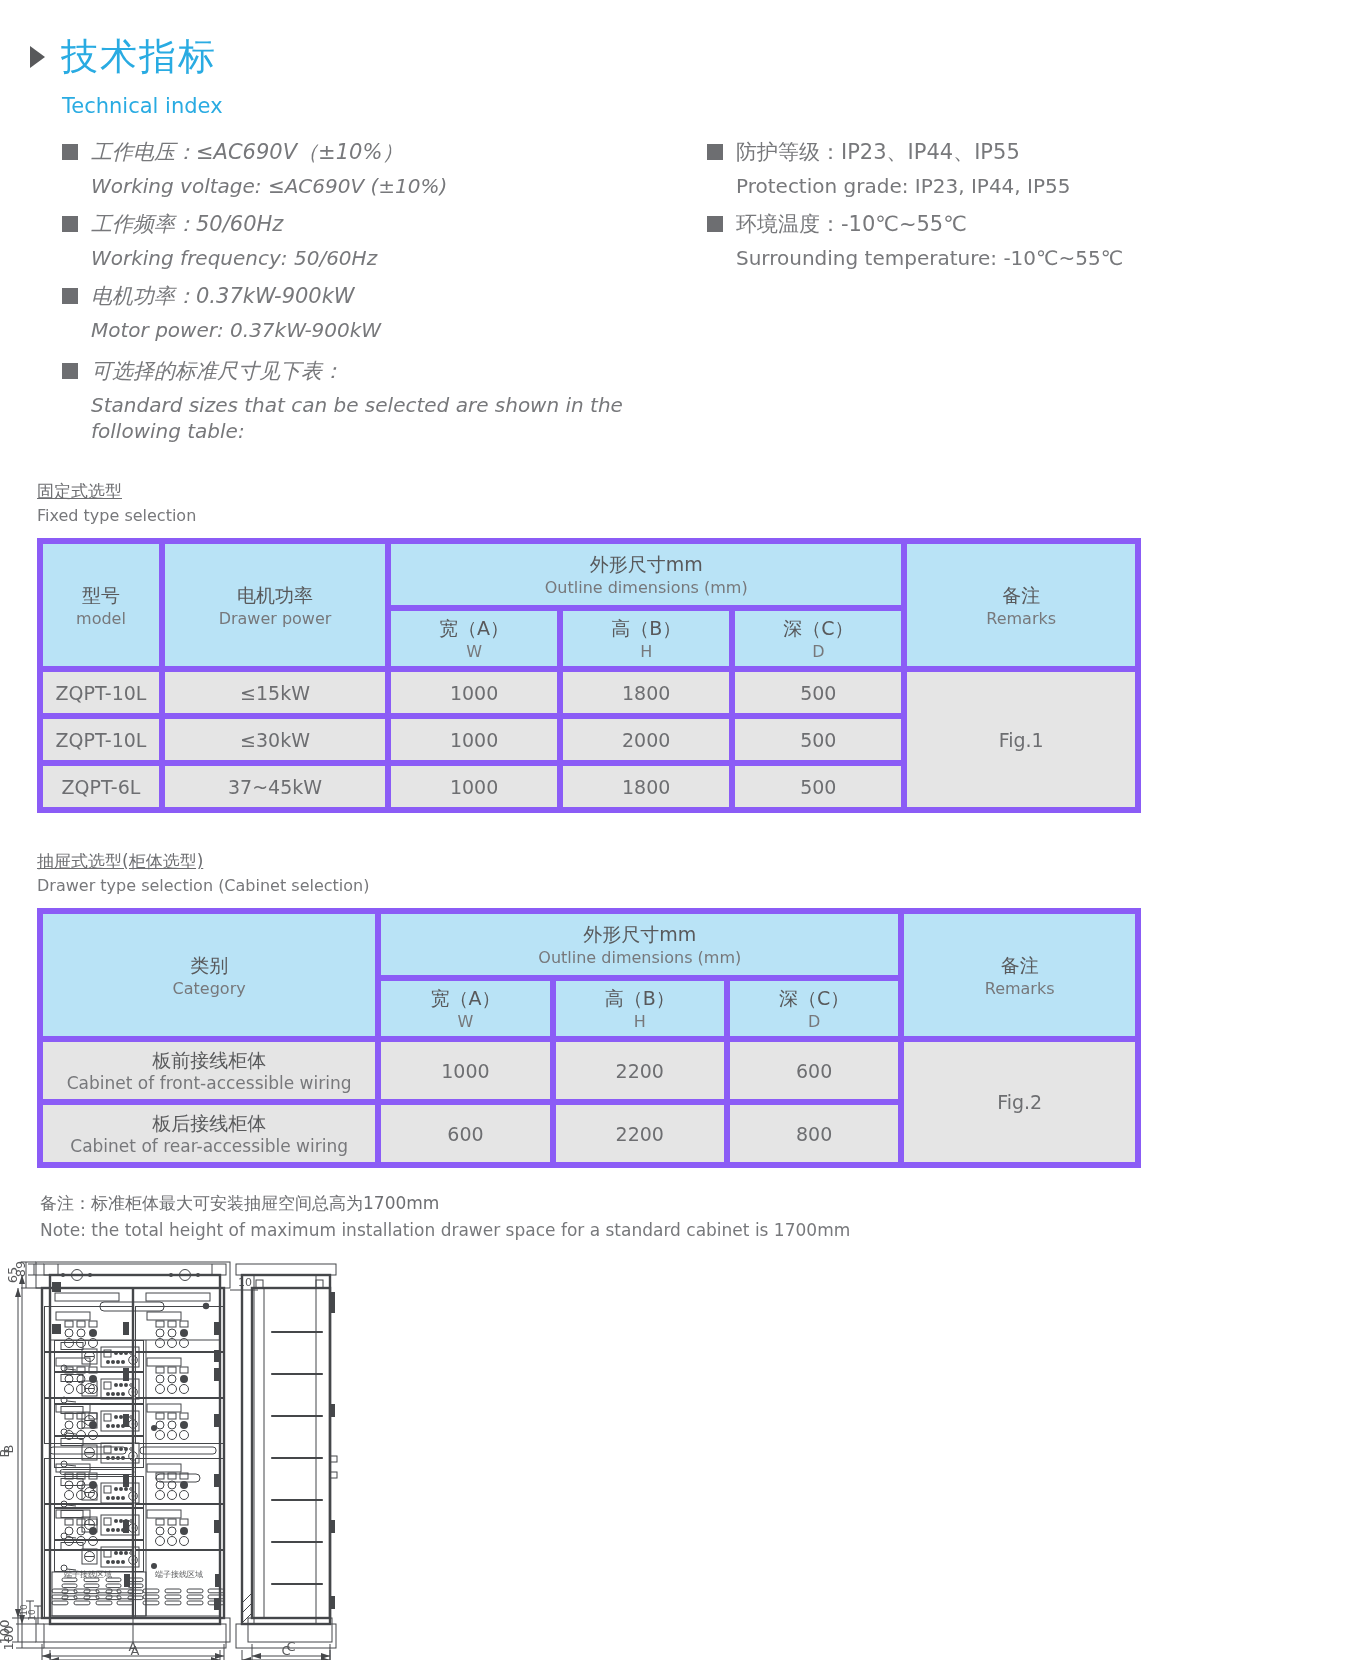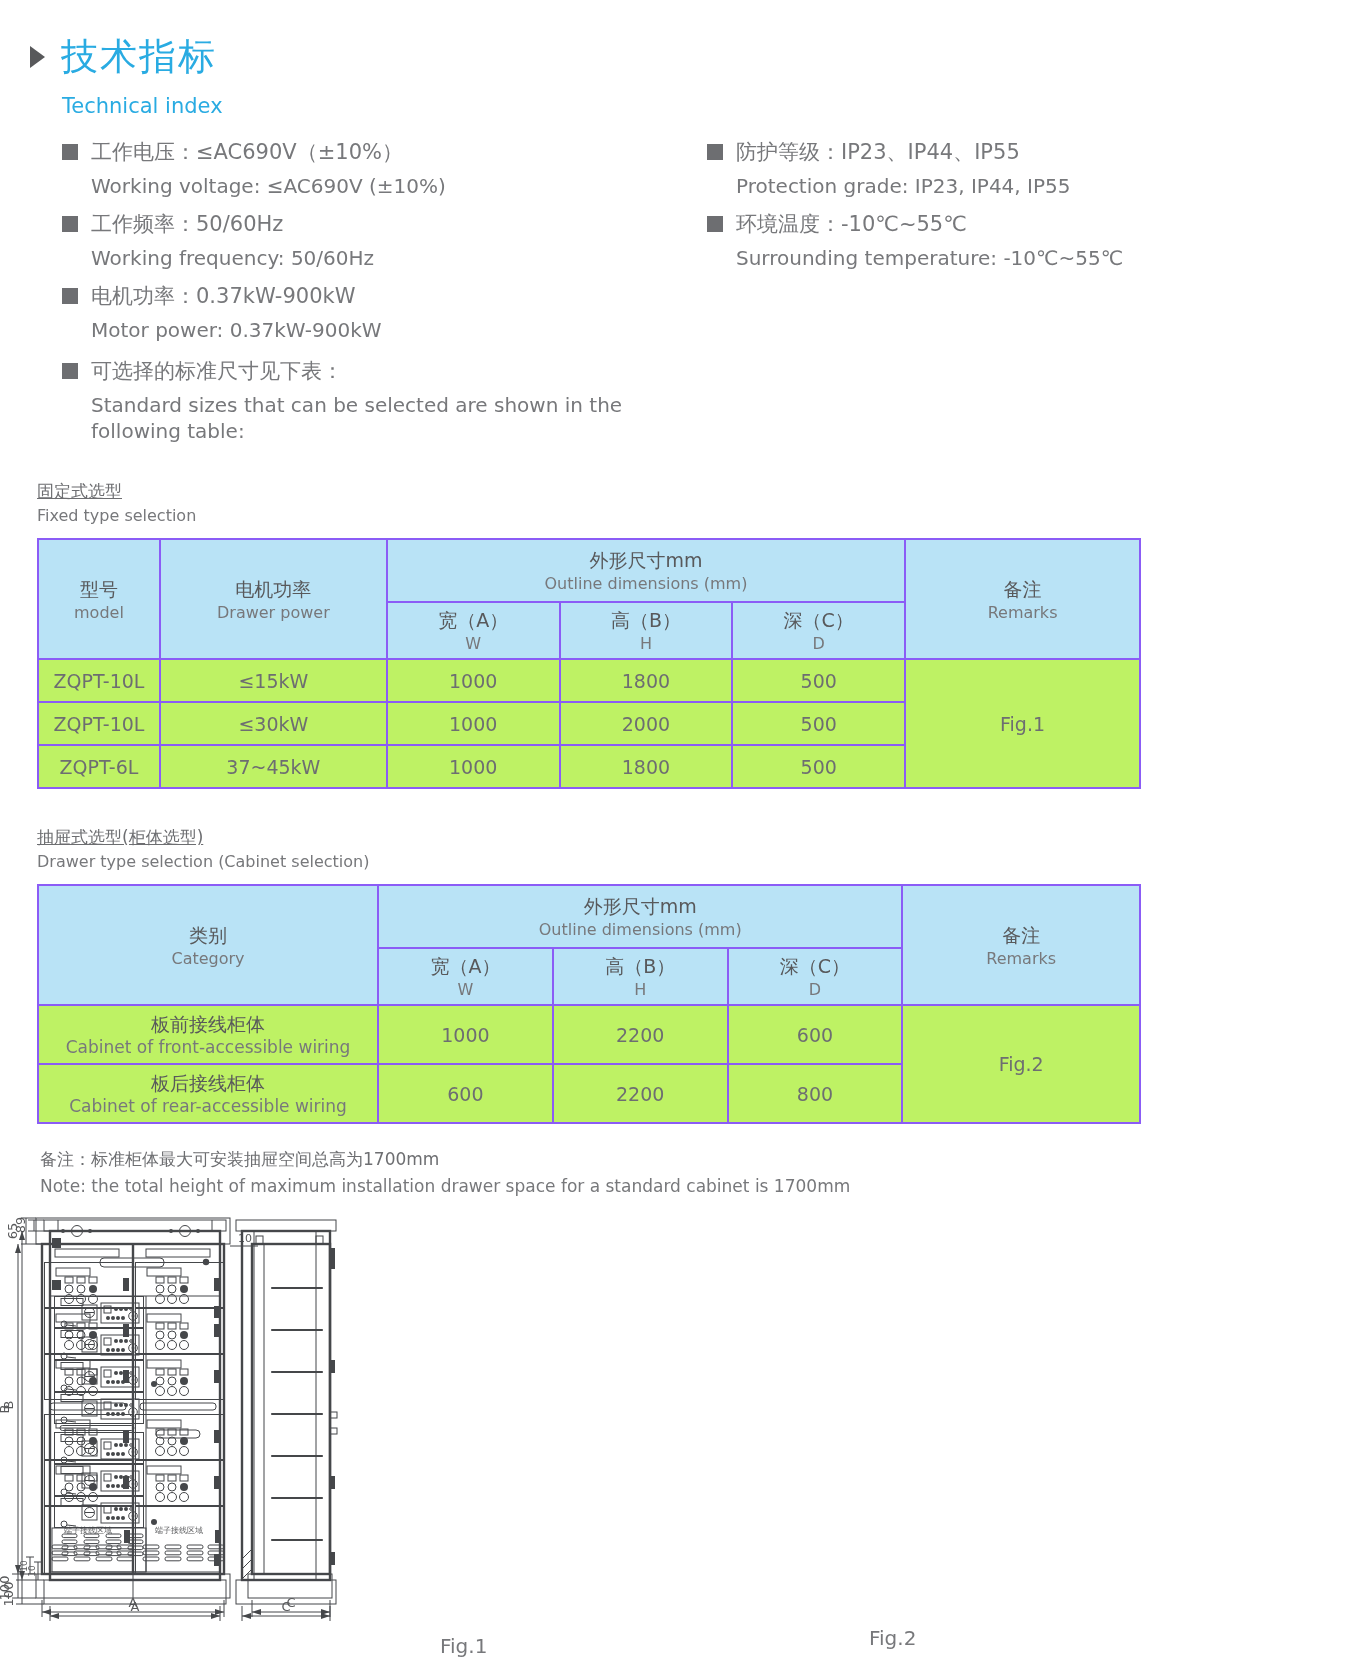--- a/index.html
+++ b/index.html
@@ -6,34 +6,34 @@
   .page{position:relative;width:1141px;height:1660px;background:#fff;overflow:hidden;
         font-family:"DejaVu Sans","Liberation Sans",sans-serif;color:#6d6e71;}
   
   .title-row{display:flex;align-items:center;padding-top:34px;margin-left:30px;}
   .arrow-icon{width:0;height:0;border-left:15px solid #58595b;border-top:11px solid transparent;
               border-bottom:11px solid transparent;margin-right:16px;}
   .title-zh{font-size:37px;color:#29abe2;letter-spacing:2px;line-height:46px;}
   .title-en{margin:12px 0 0 62px;font-size:21px;color:#29abe2;line-height:28px;}
   
   .specs{display:flex;margin:18px 0 0 62px;}
-  .specs-left{width:645px;}
+  .specs-left{width:645px;font-style:italic;}
   .spec-zh{display:flex;align-items:center;font-size:21px;color:#77787b;line-height:28px;}
   .bullet{width:16px;height:16px;background:#6d6e71;margin-right:13px;flex:none;}
   .spec-en{font-size:20px;color:#77787b;margin:7px 0 11px 29px;line-height:26px;}
   .gap-top{margin-top:14px;}
   
   .section-head{margin:24px 0 0 37px;}
   .section-zh{font-size:17px;color:#6d6e71;text-decoration:underline;line-height:25px;}
   .section-en{font-size:16px;color:#77787b;line-height:24px;}
   
   table.spec-table{border-collapse:collapse;margin:10px 0 0 37px;text-align:center;table-layout:fixed;}
-  table.spec-table th,table.spec-table td{border:2px solid #8b5cf6;padding:0;}
+  table.spec-table th,table.spec-table td{border:6px solid #8b5cf6;padding:0;}
   table.spec-table th{background:#b9e3f6;font-weight:normal;}
-  table.spec-table td{background:#bef264;font-size:19px;color:#6d6e71;}
+  table.spec-table td{background:#e5e5e5;font-size:19px;color:#6d6e71;}
   .hrow th{height:61px;}
   .hrow2 th{height:55px;}
   .brow td{height:41px;}
   .drawer-table .brow td{height:57px;}
   .zh{font-size:19px;color:#58595b;line-height:26px;}
   .en{font-size:16px;color:#77787b;line-height:21px;}
   .remark-cell{font-size:20px;}
   
   .note{margin:22px 0 0 40px;}
   .note-zh{font-size:17px;color:#6d6e71;line-height:27px;}

